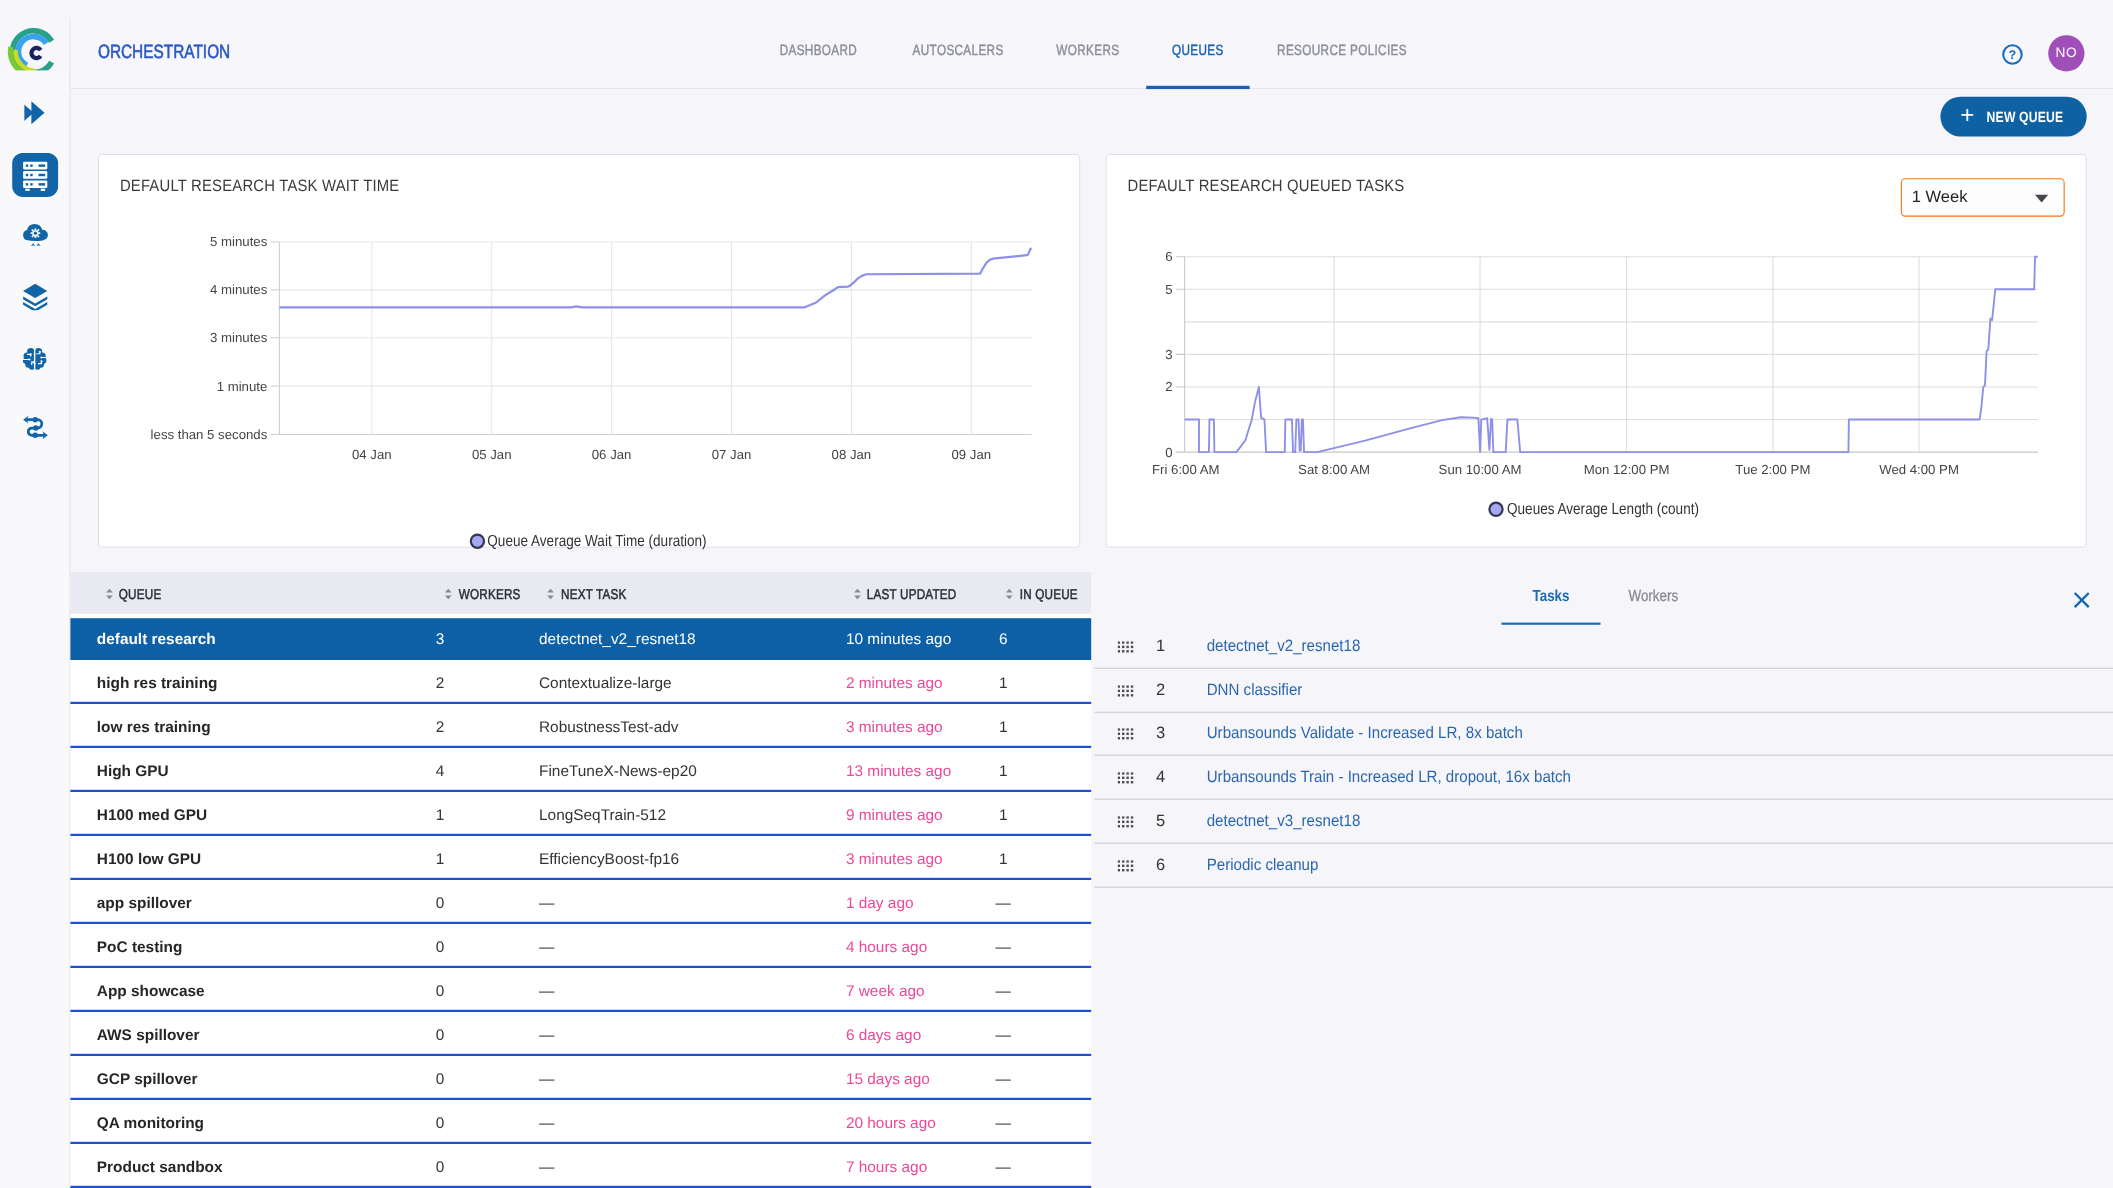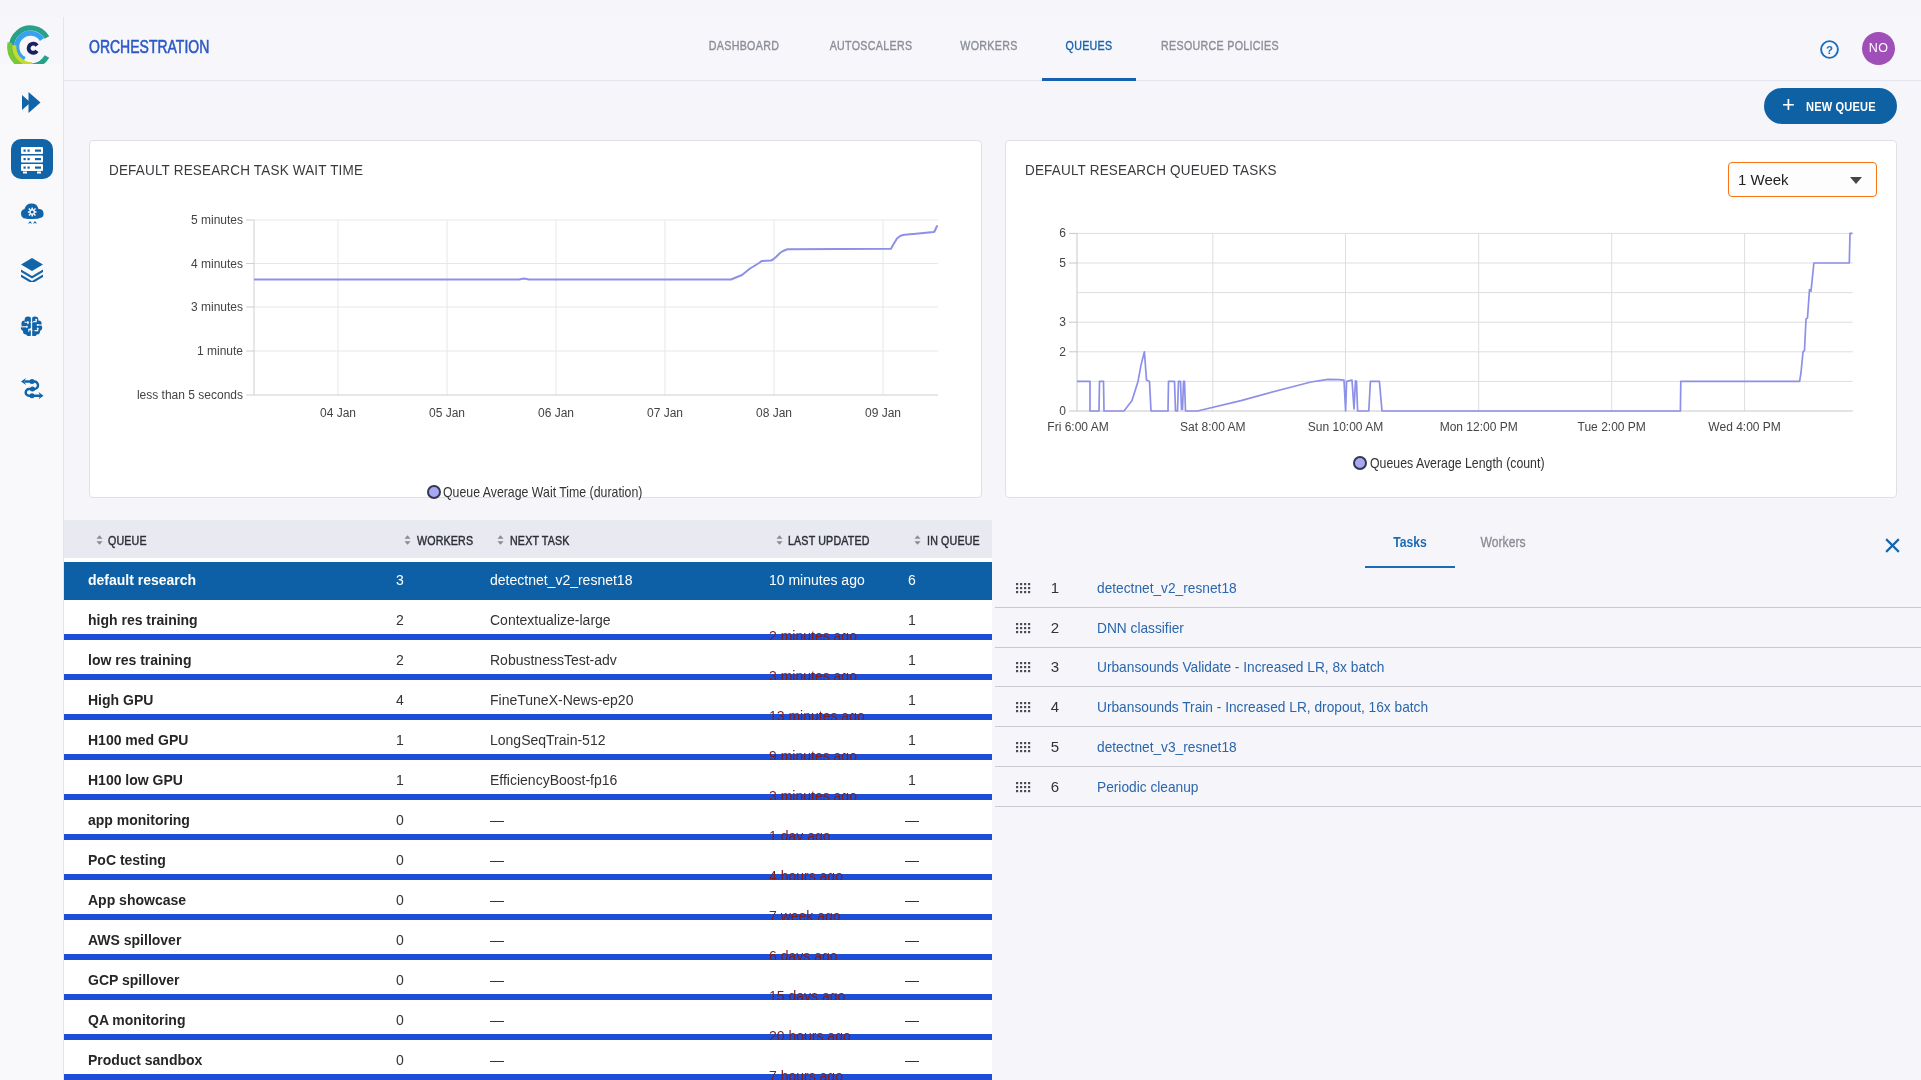--- a/index.html
+++ b/index.html
@@ -33,26 +33,26 @@
 #dropdown .caret { position:absolute; right:14px; top:14px; width:0; height:0; border-left:6px solid transparent; border-right:6px solid transparent; border-top:7px solid #43464c; }
 .legend { position:absolute; font-size:14.5px; color:#333; white-space:pre; display:flex; align-items:center; height:18px; }
 .legend .ltext { display:inline-block; transform:scaleX(0.85); transform-origin:0 50%; }
 .legend .dot { display:inline-block; width:14px; height:14px; border-radius:50%; background:#a6a8f2; border:2.5px solid #363650; margin-right:2.5px; flex:none; }
 
 
 #qtable { position:absolute; left:64px; top:520px; width:928px; height:560px; background:#fff; }
 #qhead { position:absolute; left:0; top:0; width:928px; height:38px; background:#e8e9f1; }
 .hcell { position:absolute; top:13px; font-size:13px; color:#2c2f38; letter-spacing:0.2px; -webkit-text-stroke:0.45px #2c2f38; white-space:pre; transform:scaleX(0.82); transform-origin:0 0; }
 .sort { position:absolute; top:14px; width:7px; height:12px; }
-.row { position:absolute; left:0; width:928px; height:40px; background:#fff; border-bottom:6px solid #1d4ed8; box-sizing:border-box; }
+.row { position:absolute; left:0; width:928px; height:40px; background:#fff; border-bottom:2px solid #1d4ed8; box-sizing:border-box; }
 .row.sel { background:#0d60a5; border-bottom:none; }
 .row .c0 { position:absolute; left:24px; top:12px; font-size:14px; font-weight:bold; color:#262626; white-space:pre; }
 .row .c1 { position:absolute; left:328px; top:12px; width:16px; text-align:center; font-size:14px; color:#333; }
 .row .c2 { position:absolute; left:426px; top:12px; font-size:14px; color:#333; white-space:pre; }
-.row .c3 { position:absolute; left:705px; top:28px; font-size:14px; color:#7f1d1d; white-space:pre; }
+.row .c3 { position:absolute; left:705px; top:12px; font-size:14px; color:#ec4899; white-space:pre; }
 .row .c4 { position:absolute; left:840px; top:12px; width:16px; text-align:center; font-size:14px; color:#333; }
 .row.sel .c0, .row.sel .c1, .row.sel .c2, .row.sel .c3, .row.sel .c4 { color:#fff; }
 
 
 #panel { position:absolute; left:994px; top:520px; width:927px; height:560px; }
 .ptab { position:absolute; top:14px; transform:translateX(-50%); font-size:14.5px; font-weight:bold; white-space:pre; }
 .ptab > span { display:inline-block; transform:scaleX(0.84); transform-origin:50% 50%; }
 #ptasks { left:416px; color:#1d6bb4; }
 #pworkers { left:509px; color:#8b8b95; font-weight:normal; }
 #pworkers > span { -webkit-text-stroke:0.3px #8b8b95; }
@@ -327,21 +327,21 @@
         <span class="c4">1</span>
       </div>
       <div class="row" style="top:240px">
     <span class="c0">H100 low GPU</span>
         <span class="c1">1</span>
         <span class="c2">EfficiencyBoost-fp16</span>
     <span class="c3">3 minutes ago</span>
         <span class="c4">1</span>
       </div>
       <div class="row" style="top:280px">
-    <span class="c0">app monitoring</span>
+    <span class="c0">app spillover</span>
         <span class="c1">0</span>
         <span class="c2">—</span>
     <span class="c3">1 day ago</span>
         <span class="c4">—</span>
       </div>
       <div class="row" style="top:320px">
     <span class="c0">PoC testing</span>
         <span class="c1">0</span>
         <span class="c2">—</span>
     <span class="c3">4 hours ago</span>

